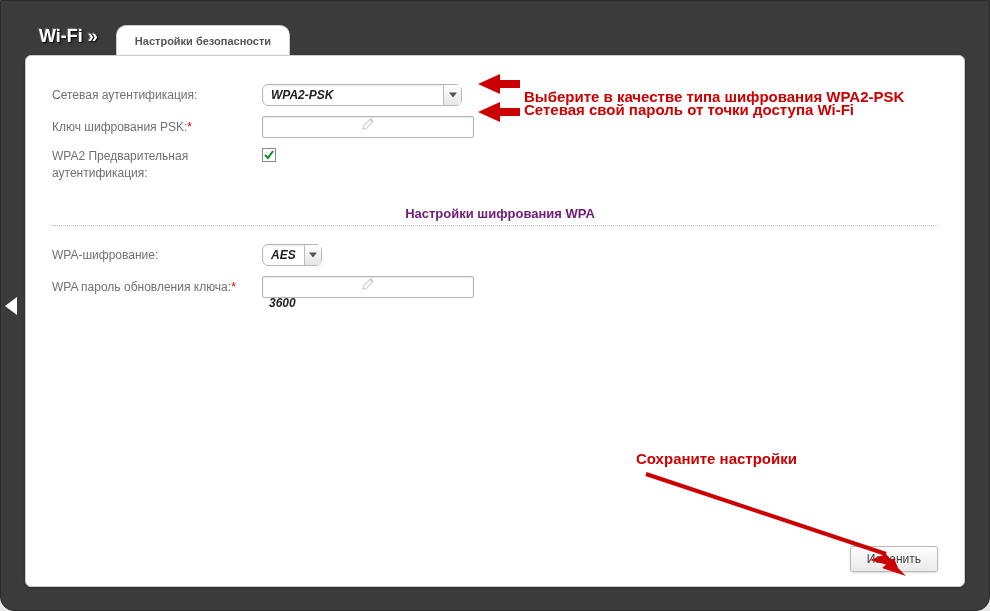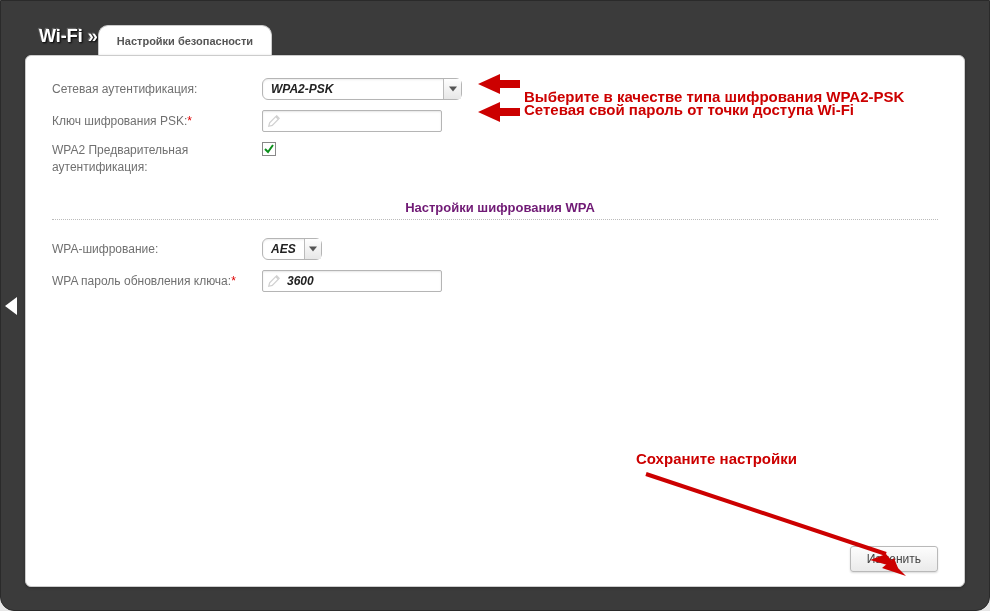--- a/index.html
+++ b/index.html
@@ -29,21 +29,21 @@
     top: 50%;
     transform: translateY(-50%);
     width: 0; height: 0;
     border-top: 9px solid transparent;
     border-bottom: 9px solid transparent;
     border-right: 12px solid #fff;
   }
   .header-row {
     display: flex;
     align-items: flex-end;
-    gap: 0;
+    gap: 18px;
     margin-left: 14px;
   }
   .crumb {
     color: #fff;
     font-size: 18px;
     font-weight: bold;
     text-shadow: 1px 1px 2px #000, -1px -1px 1px #777;
     padding-bottom: 8px;
   }
   .tab {
@@ -55,21 +55,21 @@
     font-weight: bold;
     box-shadow: inset 0 1px 0 #fff;
     border: 1px solid #ccc;
     border-bottom: none;
   }
   .panel {
     background: #fff;
     border: 1px solid #ccc;
     border-radius: 6px;
     height: 532px;
-    padding: 22px 26px 14px 26px;
+    padding: 28px 26px 14px 26px;
     position: relative;
     box-shadow: 0 1px 3px rgba(0,0,0,.25);
   }
   .form-row {
     display: flex;
     align-items: center;
     margin-bottom: 10px;
     position: relative;
   }
   .label-col {
@@ -98,30 +98,31 @@
     font-size: 12px;
   }
   .select-btn {
     width: 18px; height: 20px;
     background: linear-gradient(#fefefe,#e7e7e7);
     border-left: 1px solid #bbb;
     display: flex; align-items: center; justify-content: center;
   }
   .select-btn svg { width: 8px; height: 6px; }
   .text-input {
-    width: 180px;
+    width: 212px;
     height: 22px;
     border: 1px solid #b5b5b5;
     border-radius: 2px;
     box-shadow: inset 0 1px 2px rgba(0,0,0,.1);
     background: #fff;
     display: inline-flex;
     align-items: center;
     padding: 0 4px;
     gap: 4px;
+    flex-direction: column;
   }
   .pencil {
     width: 14px; height: 14px;
     opacity: .45;
     flex-shrink: 0;
   }
   .text-input input {
     border: none;
     outline: none;
     font-style: italic;

